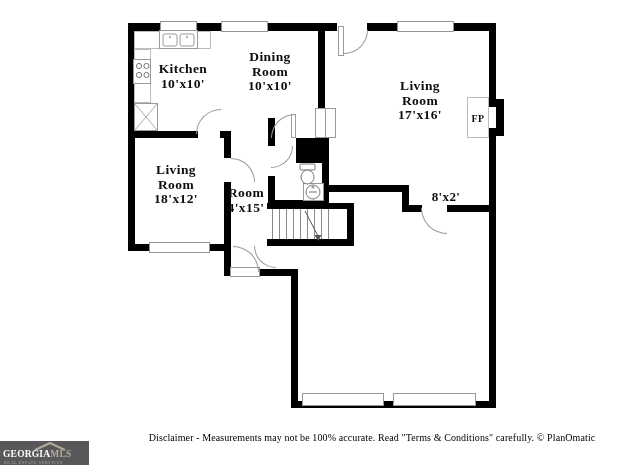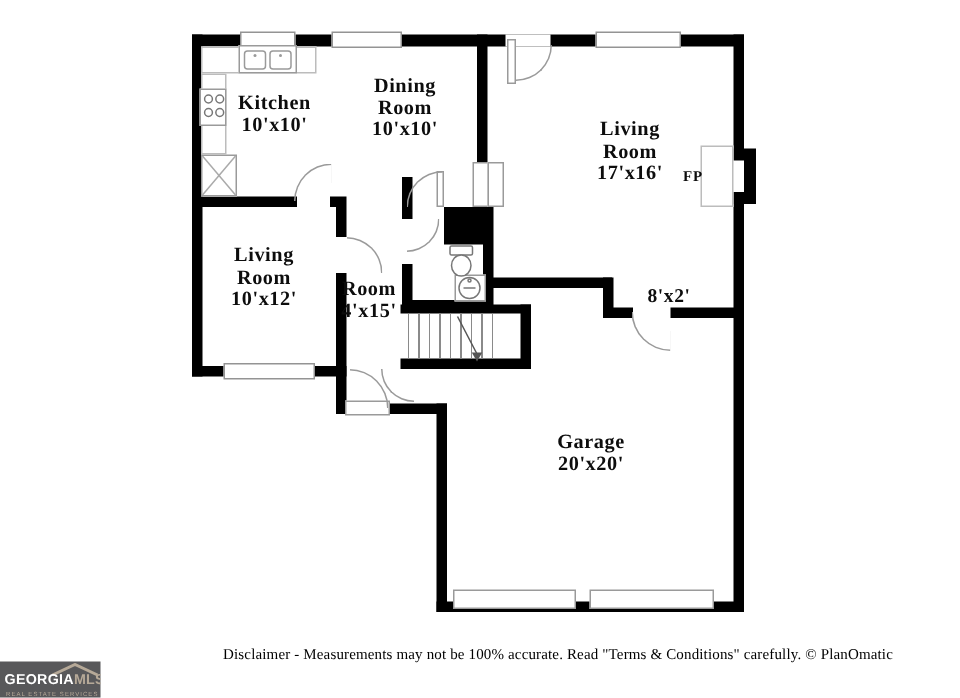--- a/index.html
+++ b/index.html
@@ -36,22 +36,22 @@
     position:absolute;left:272px;top:209px;width:61px;height:30px;
     background:repeating-linear-gradient(90deg,#8a8a8a 0,#8a8a8a 1px,transparent 1px,transparent 7px);
   }
   .gdoor{position:absolute;height:13px;background:#fff;border:1px solid #9a9a9a;box-sizing:border-box;}
   .overlay-svg{position:absolute;left:0;top:0;pointer-events:none;}
   .disclaimer{
     position:absolute;left:372px;top:437px;transform:translate(-50%,-50%);
     font-size:10px;color:#000;white-space:nowrap;letter-spacing:.1px;
   }
   .logo{
-    position:absolute;left:0;top:441px;width:67px;height:24px;background:#58585a;overflow:hidden;
-    font-family:Liberation Sans, sans-serif;
+    position:absolute;left:0;top:441px;width:89px;height:24px;background:#58585a;overflow:hidden;
+    font-family:Liberation Serif, serif;
   }
   .logo-row{position:absolute;left:3px;top:8px;font-size:9.5px;font-weight:bold;line-height:10px;white-space:nowrap;}
   .logo-part1{color:#ffffff;letter-spacing:.2px;}
   .logo-part2{color:#b6a998;letter-spacing:.2px;}
   .logo-roof{position:absolute;left:33px;top:1px;}
   .logo-tag{
     position:absolute;left:4px;top:19px;font-size:4px;color:#b6a998;letter-spacing:.7px;white-space:nowrap;
   }
 </style>
 </head>
@@ -108,21 +108,21 @@
   <div class="arc tl" style="left:271px;top:114px;width:24px;height:24px"></div>
 
   <div class="arc br" style="left:271px;top:146px;width:22px;height:22px"></div>
 
   <div class="arc bl" style="left:421px;top:208px;width:26px;height:26px"></div>
 
   <div class="arc bl" style="left:254px;top:246px;width:22px;height:22px"></div>
 
   <div class="notch" style="left:487px;top:107px;width:9px;height:21px"></div>
   <div class="fix lt" style="left:467px;top:97px;width:22px;height:41px"></div>
-  <div class="fp-label" style="left:462px;top:118px">FP</div>
+  <div class="fp-label" style="left:478px;top:118px">FP</div>
 
   <div class="fix lt" style="left:134px;top:31px;width:77px;height:18px"></div>
   <div class="fix" style="left:159px;top:30px;width:39px;height:19px"></div>
   <div class="fix lt" style="left:134px;top:49px;width:17px;height:54px"></div>
   <div class="fix" style="left:133px;top:59px;width:18px;height:25px"></div>
   <div class="fix" style="left:134px;top:103px;width:24px;height:28px"></div>
 
   <div class="fix" style="left:315px;top:108px;width:11px;height:30px"></div>
   <div class="fix" style="left:325px;top:108px;width:11px;height:30px"></div>
 
@@ -181,29 +181,25 @@
     <div>10'x10'</div>
   </div>
   <div class="room-label" style="left:420px;top:101px">
     <div>Living</div>
     <div>Room</div>
     <div>17'x16'</div>
   </div>
   <div class="room-label" style="left:176px;top:185px">
     <div>Living</div>
     <div>Room</div>
-    <div>10'x12'</div>
+    <div>18'x12'</div>
   </div>
   <div class="room-label" style="left:246px;top:200px">
     <div>Room</div>
     <div>4'x15'</div>
-  </div>
-  <div class="room-label" style="left:394px;top:302px">
-    <div>Garage</div>
-    <div>20'x20'</div>
   </div>
   <div class="closet-label" style="left:446px;top:197px">8'x2'</div>
 
 </div>
 
 <div class="disclaimer">Disclaimer - Measurements may not be 100% accurate. Read "Terms &amp; Conditions" carefully. © PlanOmatic</div>
 
 <div class="logo">
   <svg class="logo-roof" width="34" height="9" viewBox="0 0 34 9">
     <polyline points="2,8 17,1 32,8" fill="none" stroke="#b6a998" stroke-width="2"></polyline>

